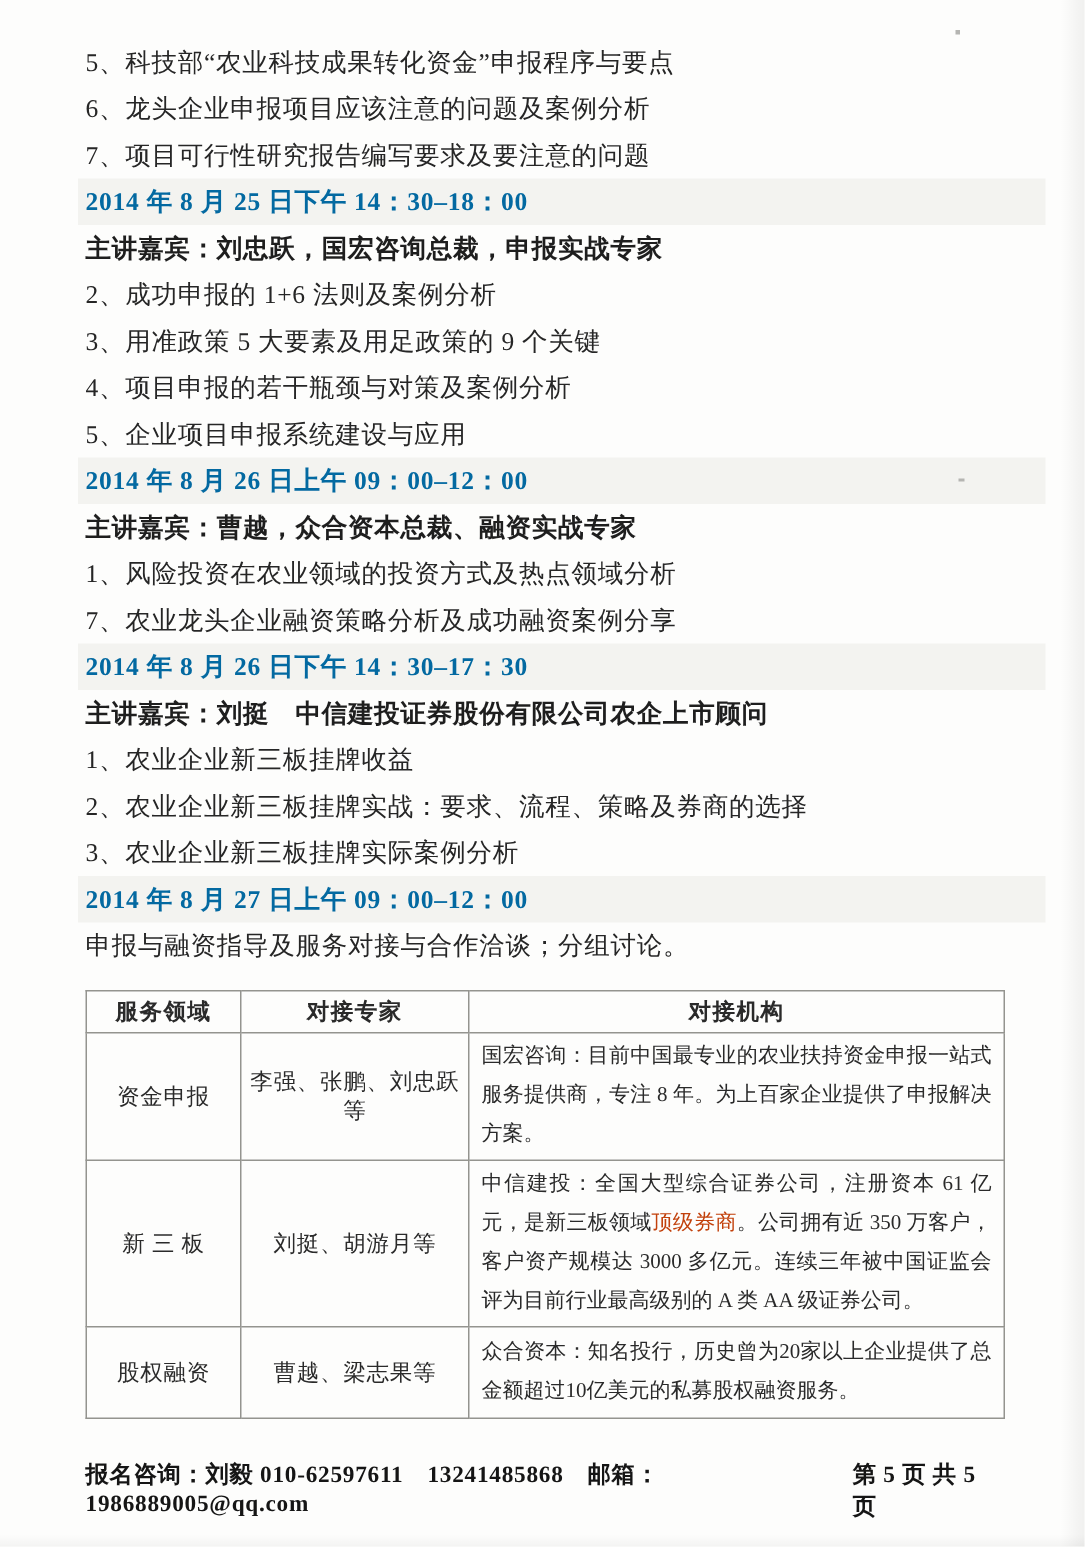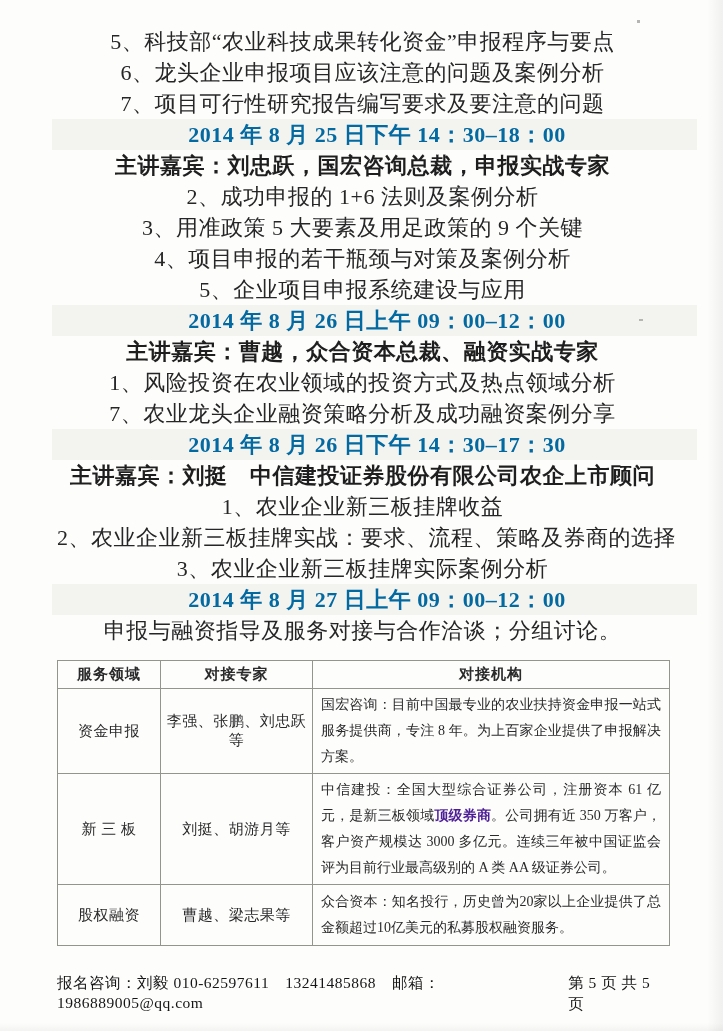--- a/index.html
+++ b/index.html
@@ -8,21 +8,21 @@
     background:#fdfdfc;
     font-family:"Liberation Serif","DejaVu Serif",serif;
     color:#262626;
     position:relative;
     overflow:hidden;
   }
   .page { position:relative; width:723px; height:1031px; }
   .content { padding:26px 55px 0 57px; }
   .line {
     margin:0; height:31px; line-height:31px;
-    font-size:22px; letter-spacing:0.5px; white-space:nowrap;text-align:center;
+    font-size:17px; letter-spacing:0.5px; white-space:nowrap;
   }
   .speaker { font-weight:bold; color:#1e1e1e; }
   .date { font-weight:bold; color:#0369a1; }
   .hl {
     background:#f3f3f0;
     width:640px; margin-left:-5px; padding-left:5px;
   }
   table.svc {
     border-collapse:collapse; table-layout:fixed;
     width:612px; margin-top:14px; color:#2a2a2a;
@@ -32,29 +32,29 @@
     font-size:15px; font-weight:bold; height:27px;
     text-align:center; letter-spacing:1px; padding:0;
   }
   td.c1, td.c2 { text-align:center; font-size:15px; letter-spacing:0.5px; }
   td.c3 {
     font-size:14px; line-height:26px; padding:3px 8px;
     text-align:justify; text-justify:inter-ideograph;
   }
   tr.r1 td { height:58px; }
   tr.r3 td { height:54px; }
-  td.c3 b { font-weight:bold; color:#4c1d95; }
+  td.c3 b { font-weight:normal; color:#c2410c; }
   .note {
     margin:12px 0 0; font-size:15px; font-weight:bold;
     letter-spacing:1px; color:#1e1e1e;
   }
   .footer {
     position:absolute; left:57px; right:56px; bottom:16px;
     display:flex; justify-content:space-between; align-items:baseline;
-    font-weight:normal; font-size:15.5px; color:#151515; letter-spacing:0.5px;
+    font-weight:bold; font-size:15.5px; color:#151515; letter-spacing:0.5px;
   }
   .edge-right {
     position:absolute; top:0; right:0; width:16px; height:100%;
     background:linear-gradient(to right, rgba(0,0,0,0), rgba(0,0,0,0.05));
     pointer-events:none;
   }
   .edge-bottom {
     position:absolute; left:0; bottom:0; width:100%; height:8px;
     background:linear-gradient(to bottom, rgba(0,0,0,0), rgba(0,0,0,0.04));
     pointer-events:none;

